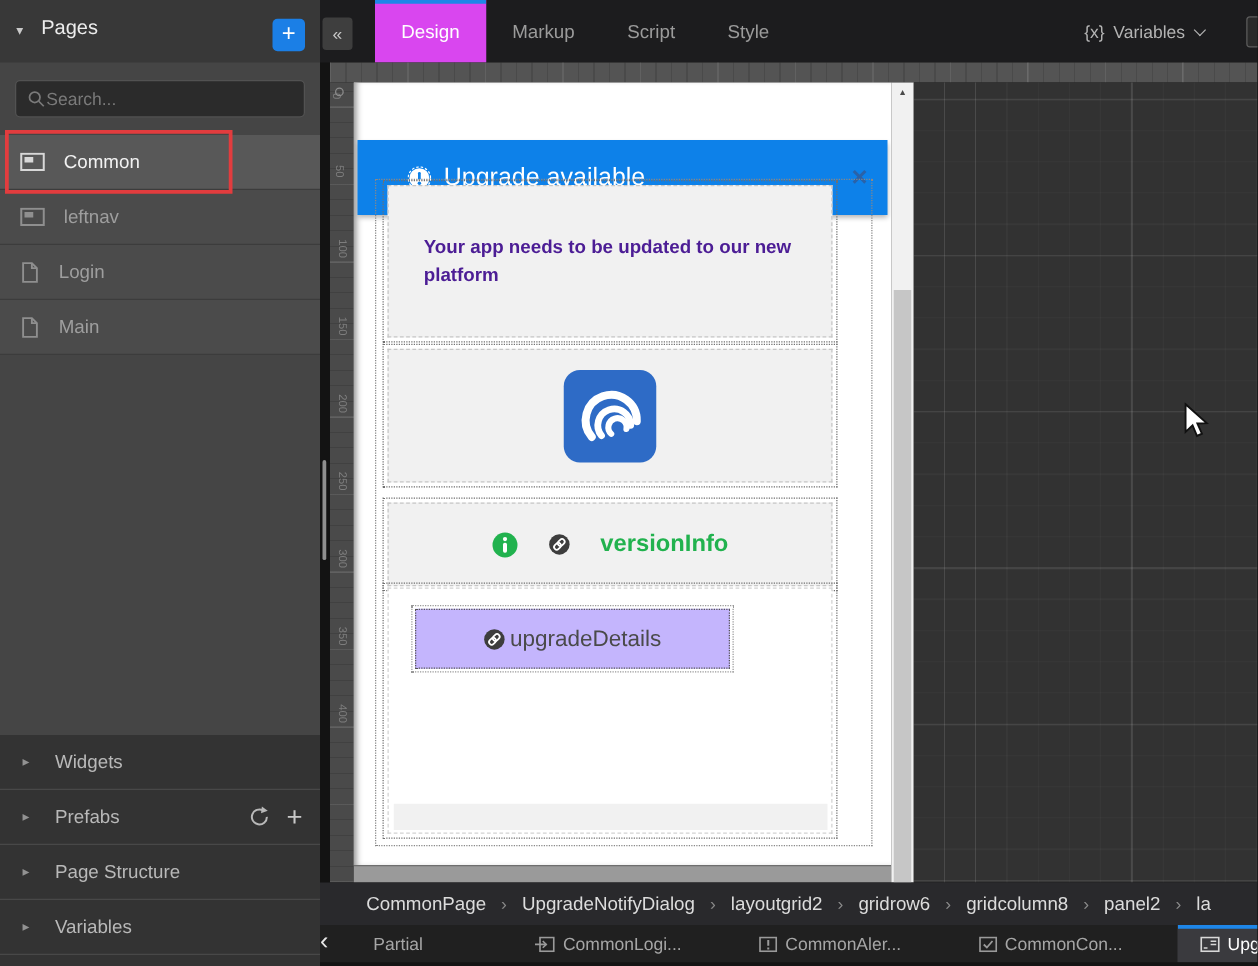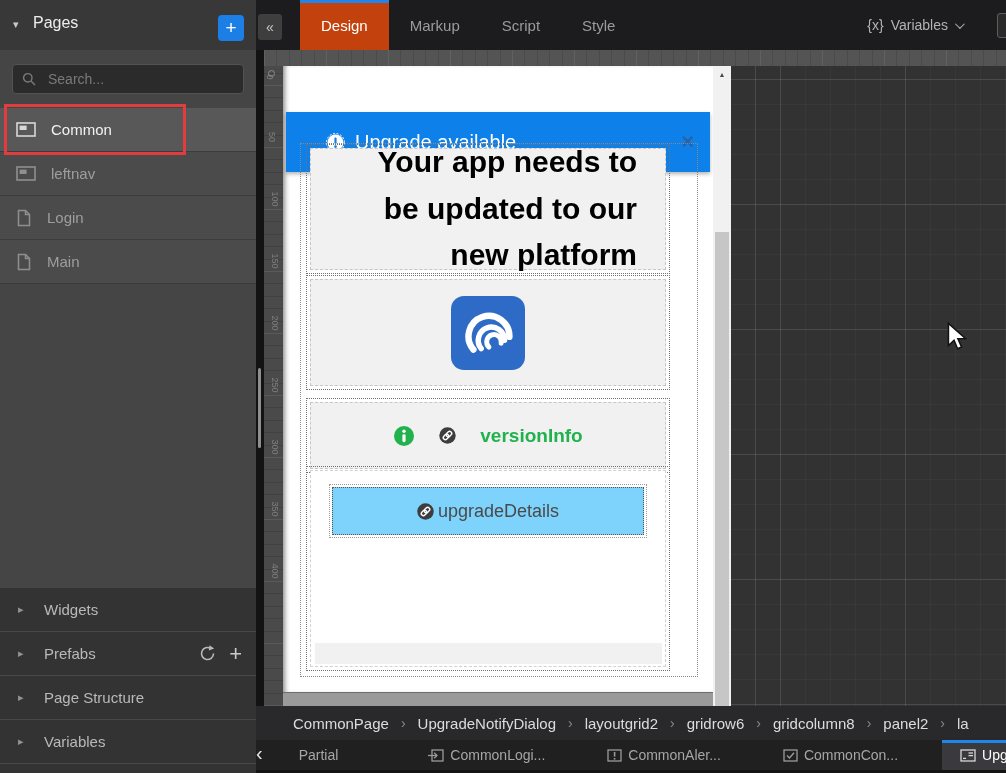--- a/index.html
+++ b/index.html
@@ -8,21 +8,21 @@
   #app { position:relative; width:1006px; height:773px; background:#141414; }
 
   
   .left-panel { position:absolute; left:0; top:0; width:256px; height:773px; background:#454545; }
   .panel-header { position:absolute; left:0; top:0; width:256px; height:50px; background:#383838; }
   .panel-caret { position:absolute; left:13px; top:18px; font-size:11px; color:#c9c9c9; }
   .panel-title { position:absolute; left:33px; top:14px; font-size:16px; color:#ededed;text-align:center; }
   .add-btn { position:absolute; left:218px; top:15px; width:26px; height:26px; background:#1b7fe6;
     border:none; border-radius:4px; color:#fff; font-size:19px; line-height:24px; text-align:center; }
   .search-box { position:absolute; left:12px; top:64px; width:232px; height:30px; background:#2b2b2b;
-    border:1px solid #525252; border-radius:4px; display:flex; align-items:center; padding:0 9px; gap:12px; }
+    border:1px solid #525252; border-radius:4px; display:flex; align-items:center; padding:0 9px; gap:1px; }
   .search-box input { flex:1; background:transparent; border:none; outline:none; color:#bbb; font-size:14px; }
   .search-box input::placeholder { color:#7a7a7a; }
 
   .page-list { position:absolute; left:0; top:108px; width:256px; }
   .page-item { height:44px; background:#4b4b4b; border-bottom:1px solid #3c3c3c;
     display:flex; align-items:center; padding-left:16px; gap:15px; color:#9e9e9e; font-size:15px; }
   .page-item.selected { background:#585858; color:#f2f2f2; }
   .red-highlight { position:absolute; left:4px; top:104px; width:182px; height:51px;
     border:3px solid #e23c3e; pointer-events:none; z-index:5; }
 
@@ -37,21 +37,21 @@
   
   .gutter { position:absolute; left:256px; top:0; width:8px; height:773px; background:#131313; }
   .gutter-thumb { position:absolute; left:2px; top:368px; width:3px; height:80px; background:#8f8f8f; border-radius:2px; }
 
   
   .top-bar { position:absolute; left:256px; top:0; width:750px; height:50px; background:#1c1c1e; }
   .collapse-btn { position:absolute; left:2px; top:14px; width:24px; height:26px; background:#3e3e3e;
     border:none; border-radius:3px; color:#c9c9c9; font-size:14px; line-height:24px; text-align:center; }
   .tabs { position:absolute; left:44px; top:0; height:50px; display:flex; }
   .tab { padding:0 21px; height:50px; line-height:52px; font-size:15px; color:#9b9b9b; }
-  .tab.active { background:#c2410c; color:#fff; box-shadow:inset 0 3px 0 #1e86e8; }
+  .tab.active { background:#d946ef; color:#fff; box-shadow:inset 0 3px 0 #1e86e8; }
   .variables-menu { position:absolute; right:44px; top:0; height:50px; display:flex; align-items:center;
     gap:7px; color:#b3b3b3; font-size:14px; }
   .chev-down { width:7px; height:7px; border-right:1.6px solid #b3b3b3; border-bottom:1.6px solid #b3b3b3;
     transform:rotate(45deg) translateY(-2px); display:inline-block; }
   .edge-btn { position:absolute; right:-5px; top:13px; width:14px; height:25px; background:#2a2a2a;
     border:1px solid #5d5d5d; border-radius:3px; }
 
   
   .h-ruler { position:absolute; left:264px; top:50px; width:742px; height:16px; background:#545454;
     background-image:repeating-linear-gradient(90deg, rgba(255,255,255,0.13) 0 1px, transparent 1px 62px),
@@ -71,27 +71,27 @@
     box-shadow:inset 5px 0 5px -3px rgba(0,0,0,0.45); }
   .dlg-header { position:absolute; left:3px; top:2px; width:424px; height:60px; background:#0d81e9;
     box-shadow:0 2px 4px rgba(0,0,0,0.3); display:flex; align-items:center; padding:0 16px 0 40px; gap:10px;margin-top:44px; }
   .dlg-title { color:#fff; font-size:20px; }
   .dlg-close { margin-left:auto; color:#2a62a8; font-size:22px; font-weight:bold; line-height:20px; }
   .dlg-outer { position:absolute; left:17px; top:77px; width:398px; height:534px; border:1px dotted #888; }
 
   .wbox { position:absolute; left:27px; width:356px; background:#f1f1f1; border:1px dashed #c6c6c6;
     outline:1px dotted #707070; outline-offset:3px; }
   .box-heading { top:82px; height:122px; display:flex; align-items:center; justify-content:center; }
-  .heading-text { font-size:30px; font-weight:bold; color:#000000; text-align:right; line-height:1.55;
+  .heading-text { font-size:15px; font-weight:bold; color:#4c1d95; text-align:left; line-height:1.55;
     padding:0 28px; }
   .box-picture { top:213px; height:107px; display:flex; align-items:center; justify-content:center; }
   .box-version { top:336px; height:67px; display:flex; align-items:center; justify-content:center; gap:24px; }
   .version-label { color:#21b24e; font-size:19px; font-weight:bold; }
   .box-panel { top:404px; height:197px; background:#fff; border-color:#d2d2d2; }
-  .upgrade-btn { position:absolute; left:21px; top:16px; width:312px; height:48px; background:#7dd3fc;
+  .upgrade-btn { position:absolute; left:21px; top:16px; width:252px; height:48px; background:#c4b5fd;
     border:1px dotted #555; outline:1px dotted #999; outline-offset:2px;
     display:flex; align-items:center; justify-content:center; gap:4px; }
   .upgrade-label { color:#4a4a4a; font-size:18px; }
   .panel-hint { position:absolute; left:4px; top:78px; width:347px; height:94px; background:#fff;
     color:#9b9b9b; font-size:19px; line-height:1.5; padding:14px 16px; }
   .panel-filler { position:absolute; left:4px; top:172px; width:347px; height:21px; background:#f1f1f1; }
 
   .logo-tile { width:74px; height:74px; background:#2e6bc6; border-radius:13px; }
 
   .page-bottom-strip { position:absolute; left:283px; top:692px; width:430px; height:14px;

